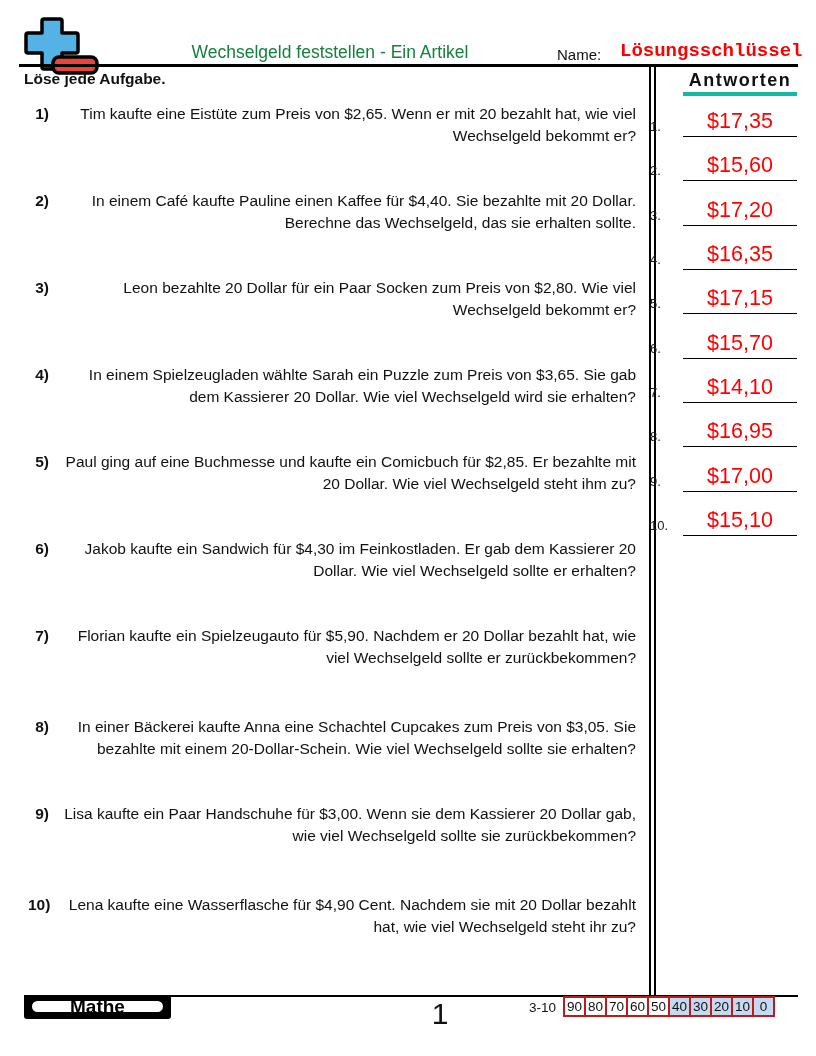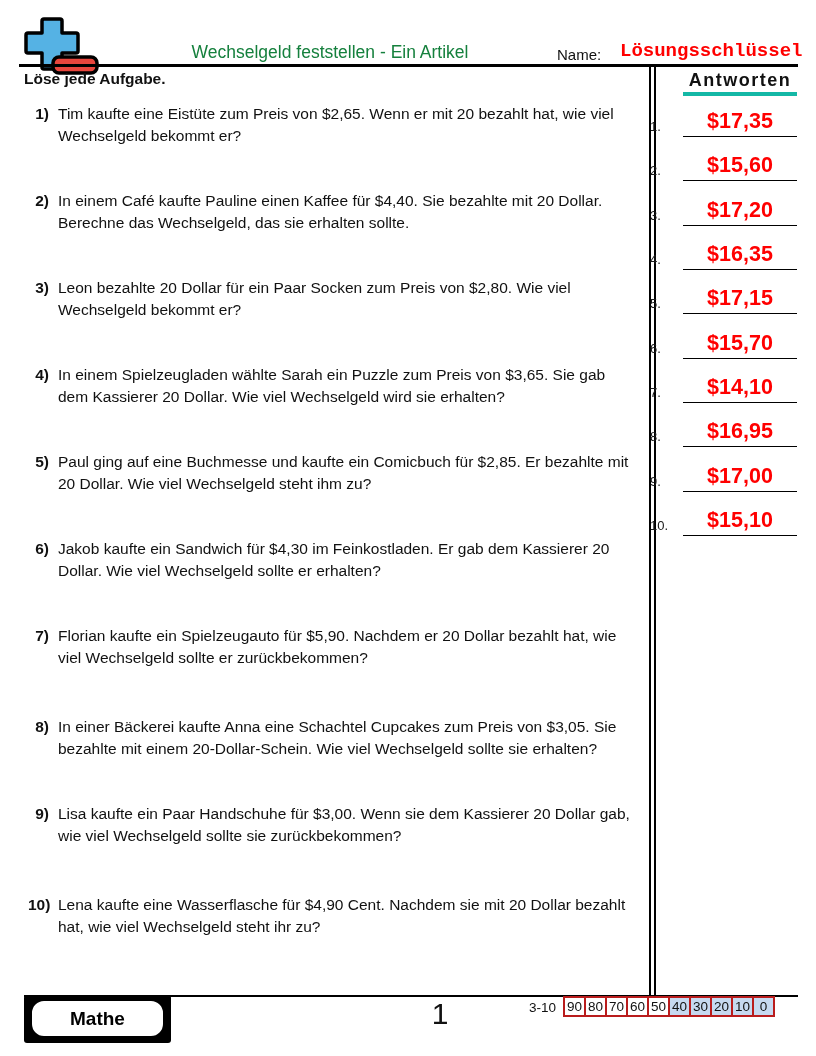--- a/index.html
+++ b/index.html
@@ -27,48 +27,48 @@
   .instruction {
     position:absolute; left:24px; top:70px; font-size:15.5px; font-weight:bold;
   }
 
   
   .q { position:absolute; left:28px; width:612px; display:flex; }
   .q-num {
     width:30px; flex-shrink:0; text-align:right; padding-right:9px;
     font-weight:bold; font-size:15.5px; line-height:21.5px;
   }
-  .q-text { width:578px; font-size:15.5px; line-height:21.5px; }
+  .q-text { width:578px; font-size:15.5px; line-height:21.5px;text-align:right; }
 
   
   .vsep {
     position:absolute; left:649px; top:64px; height:932px; width:6.5px;
     border-left:2px solid #000; border-right:2px solid #000;
   }
   .answers-heading {
     position:absolute; left:683px; top:70px; width:114px; text-align:center;
     font-size:18px; font-weight:bold; letter-spacing:1.5px;
     border-bottom:4px solid #14b8a6; padding-bottom:1px;
   }
   .answer-row { position:absolute; left:645px; width:155px; height:36px; }
   .answer-num {
     position:absolute; left:5px; bottom:3px; font-size:13px; color:#1a1a1a;
   }
   .answer-val {
     position:absolute; left:38px; right:3px; bottom:0;
     border-bottom:1.5px solid #000; text-align:center;
-    font-size:21.5px; font-weight:bold; color:#ff0000; padding-bottom:2px;
+    font-size:21.5px; font-weight:normal; color:#ff0000; padding-bottom:2px;
   }
 
   
   .footer-rule {
     position:absolute; left:24px; top:995px; width:774px; height:2px; background:#000;
   }
   .subject-badge {
-    position:absolute; left:24px; top:995px; width:147px; height:48px;
+    position:absolute; left:24px; top:995px; width:147px; height:24px;
     background:#000; border-radius:3px;
   }
   .subject-badge-pill {
     position:absolute; left:6px; top:4px; right:6px; bottom:5px;
     background:#fff; border:2.5px solid #000; border-radius:14px;
     display:flex; align-items:center; justify-content:center;
     font-size:19px; font-weight:bold; color:#000;
   }
   .website { position:absolute; left:177px; top:1008px; font-size:15.5px; }
   .page-number {

